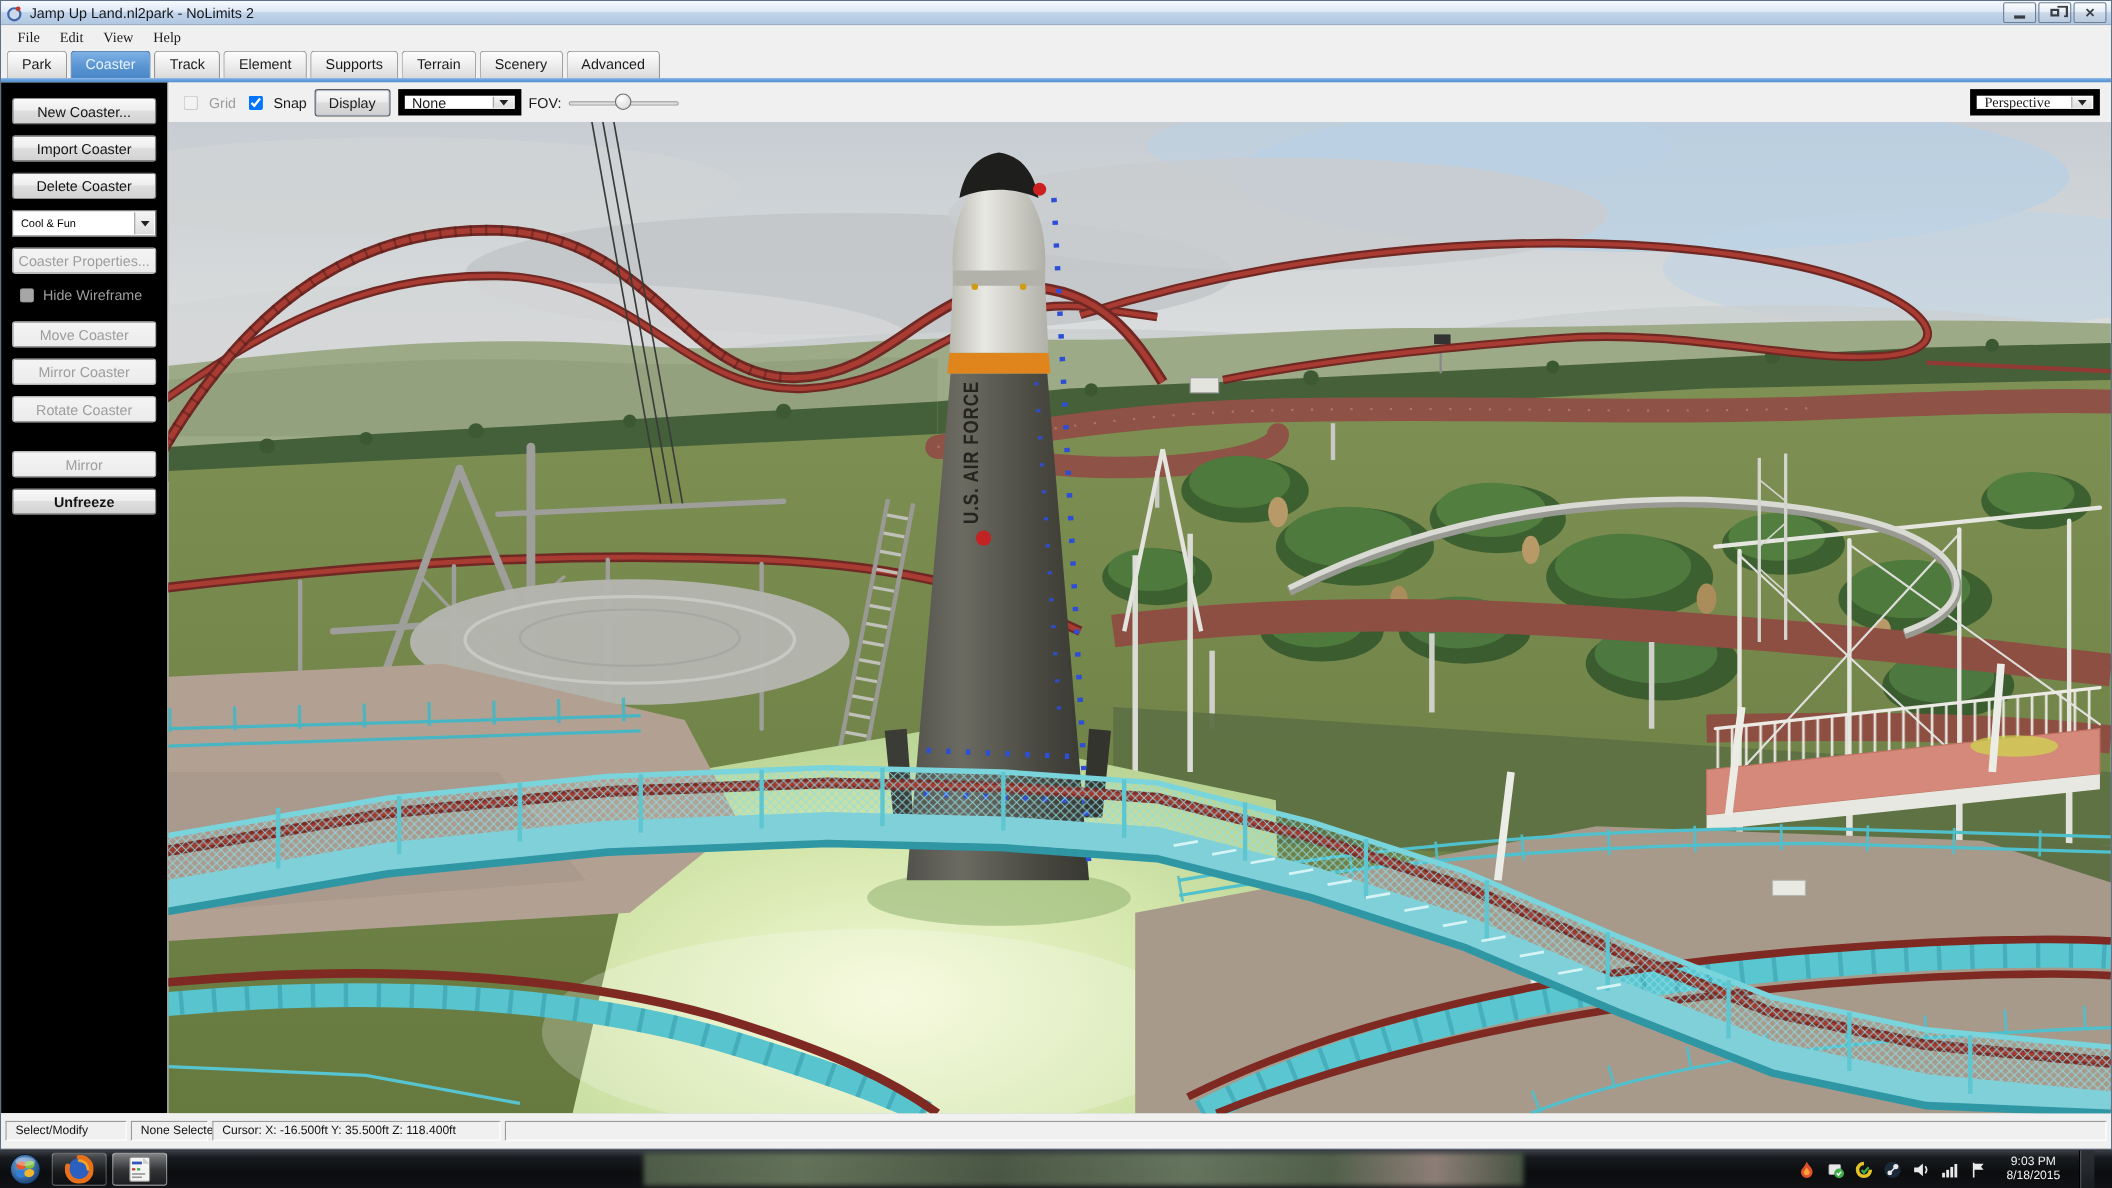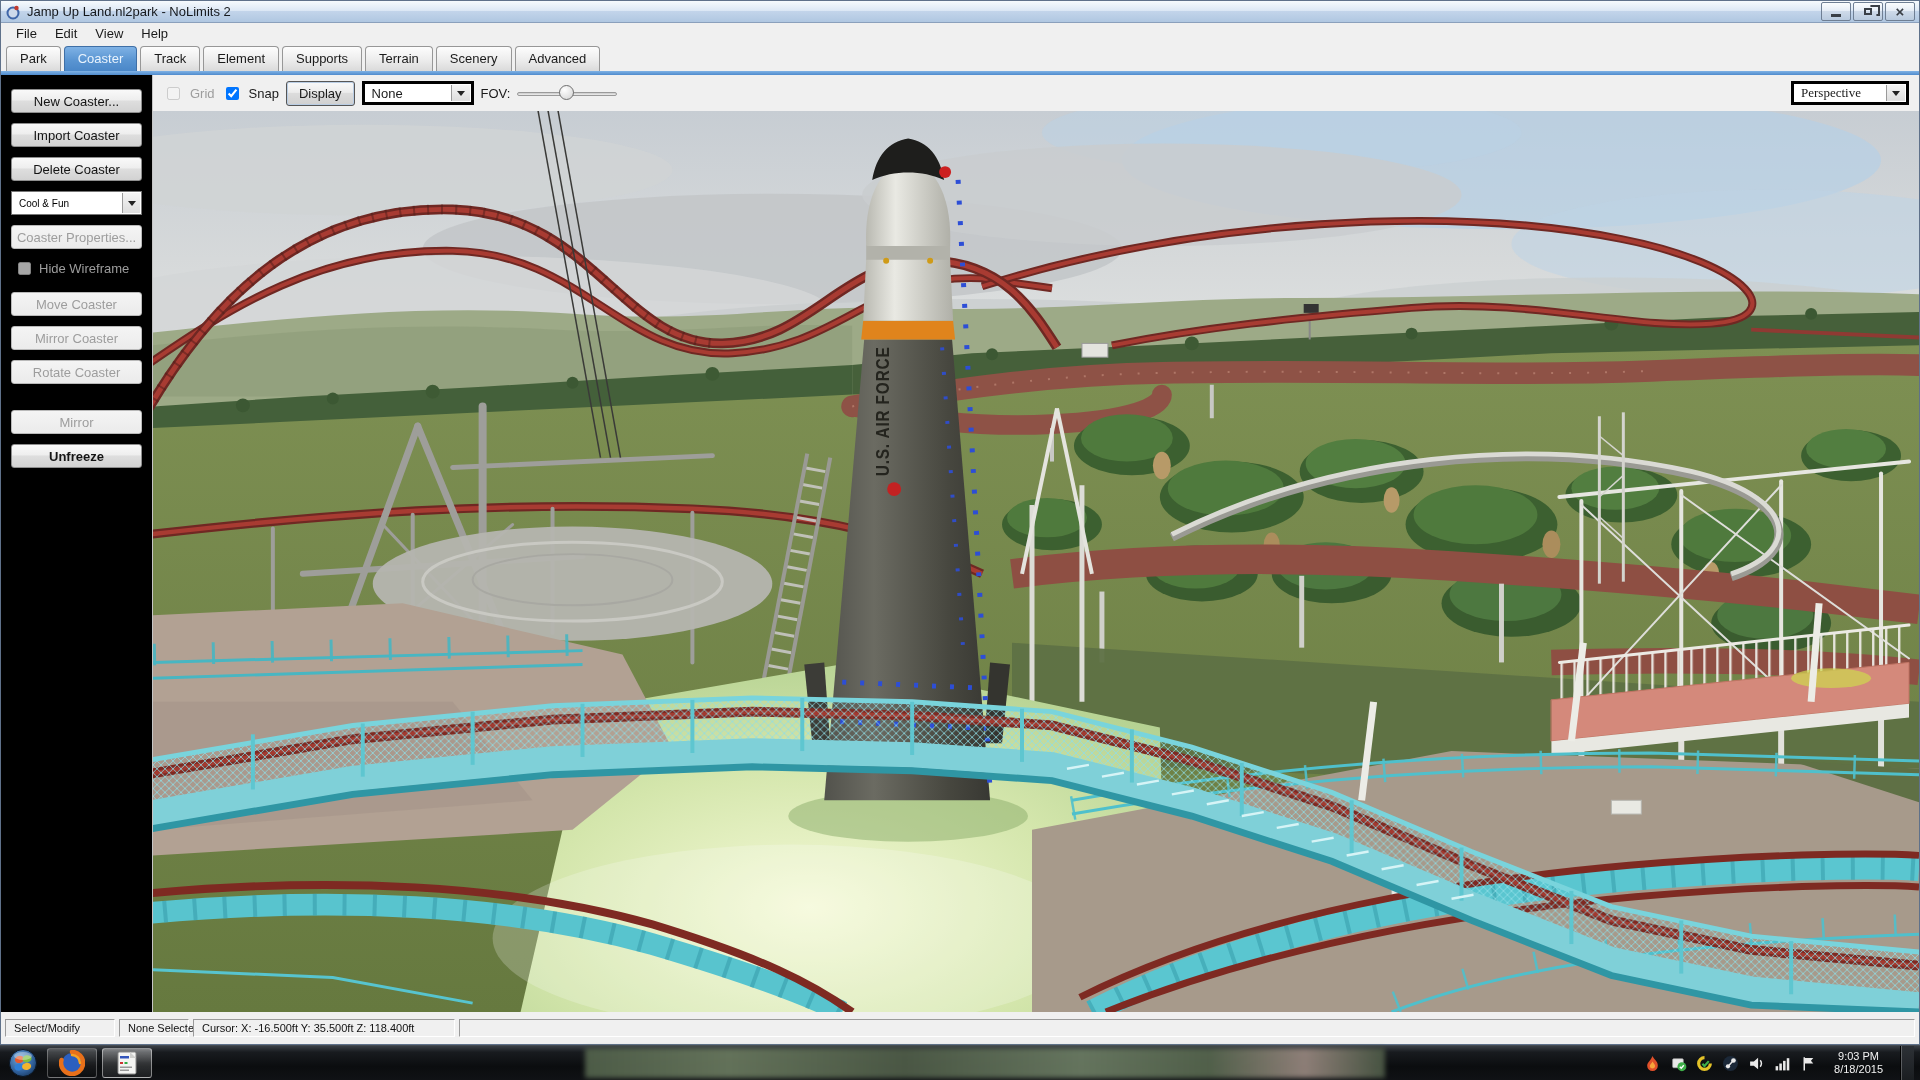--- a/index.html
+++ b/index.html
@@ -19,21 +19,21 @@
     background:linear-gradient(#fbfdfe,#e6edf6 45%,#cedaE9 50%,#b9cade);
     display:flex; align-items:center; justify-content:center; }
   .g-min { width:10px; height:3px; background:#3a3f46; margin-top:8px; }
   .g-rest { width:8px; height:7px; border:2px solid #3a3f46; position:relative; }
   .g-rest::before { content:""; position:absolute; left:2px; top:-5px; width:8px; height:7px;
     border:2px solid #3a3f46; background:transparent; clip-path:polygon(20% 0,100% 0,100% 100%,70% 100%,70% 40%,20% 40%); }
   .g-close { font-size:15px; font-weight:bold; color:#3a3f46; line-height:1; }
 
   .menubar { height:21px; flex:0 0 21px; display:flex; align-items:center; padding-left:6px;
     background:#f0f0f0; font-size:13px; color:#1a1a1a; }
-  .menu-item { padding:2px 9px; }
+  .menu-item { padding:2px 9px;font-family:Liberation Serif, serif; }
 
   .tabbar { height:27px; flex:0 0 27px; display:flex; align-items:flex-end; padding-left:5px; gap:3px;
     background:#f0f0f0; }
   .tab { padding:4px 13px 5px; font-size:13px; color:#1a1a1a; border:1px solid #979797; border-bottom:none;
     border-radius:4px 4px 0 0; background:linear-gradient(#fdfdfd,#ececec 55%,#dadada); }
   .tab.active { background:linear-gradient(#7fb2e5,#5a95d2 55%,#4a87c8); color:#e9f3fd;
     border-color:#3f6fa6; }
   .tab-accent { height:4px; flex:0 0 4px; background:linear-gradient(#7fb2e5,#4f8bcd); }
 
   .content { flex:1 1 auto; display:flex; min-height:0; }
@@ -56,21 +56,21 @@
   .check-row.disabled { color:#9d9d9d; }
   .gap-lg { height:16px; flex:0 0 16px; }
 
   .main { flex:1 1 auto; display:flex; flex-direction:column; min-width:0; }
   .vtoolbar { height:36px; flex:0 0 36px; display:flex; align-items:center; gap:7px; padding:0 10px;
     background:#f0f0f0; font-size:13px; color:#1a1a1a; }
   .vtoolbar .dim { color:#9d9d9d; }
   .tb-btn { height:25px; padding:0 12px; font-size:13px; border:1px solid #565656; border-radius:3px;
     background:linear-gradient(#f9f9f9,#ececec 45%,#dcdcdc 50%,#d0d0d0);
     box-shadow:inset 0 0 0 1px #b9cde4; display:flex; align-items:center; }
-  .tb-select { width:112px; height:24px; border:3px solid #000000; background:#fff; font-size:13px;
+  .tb-select { width:112px; height:24px; border:6px solid #000000; background:#fff; font-size:13px;
     display:flex; align-items:center; padding-left:7px; position:relative; }
   .tb-select .arrow-box { position:absolute; right:1px; top:1px; bottom:1px; width:19px;
     border-left:1px solid #9a9a9a; background:linear-gradient(#f4f4f4,#ddd);
     display:flex; align-items:center; justify-content:center; }
   .slider { position:relative; width:100px; height:16px; }
   .slider .groove { position:absolute; left:0; right:0; top:7px; height:4px; border:1px solid #9a9a9a;
     border-radius:2px; background:linear-gradient(#c9c9c9,#efefef); }
   .slider .handle { position:absolute; top:0; left:42%; width:15px; height:15px; border-radius:50%;
     border:1px solid #6f6f6f; background:radial-gradient(circle at 35% 30%,#ffffff,#d2d2d2); }
   .tb-spacer { flex:1 1 auto; }
@@ -92,21 +92,21 @@
     border-top:1px solid #454b52; display:flex; align-items:center; }
   .wallpaper-strip { position:absolute; left:585px; width:800px; top:2px; bottom:2px;
     background:linear-gradient(90deg,#54644d,#6c7c61 18%,#515f4a 40%,#6e7f66 62%,#586850 78%,#9b8a82 90%,#4c5a46);
     filter:blur(2.5px); opacity:.9; }
   .start-btn { width:38px; height:32px; display:flex; align-items:center; justify-content:center; margin-left:4px; z-index:2; }
   .task-btn { width:50px; height:30px; margin-left:5px; border:1px solid rgba(255,255,255,.28); border-radius:3px;
     background:linear-gradient(rgba(255,255,255,.22),rgba(255,255,255,.07) 50%,rgba(0,0,0,.12));
     display:flex; align-items:center; justify-content:center; z-index:2; }
   .task-btn.active { background:linear-gradient(rgba(255,255,255,.42),rgba(255,255,255,.16) 50%,rgba(255,255,255,.06));
     border-color:rgba(255,255,255,.45); }
-  .tray { margin-left:auto; display:flex; align-items:center; gap:9px; padding-right:6px; z-index:2; }
+  .tray { margin-left:auto; display:flex; align-items:center; gap:9px; padding-right:16px; z-index:2; }
   .tray svg { display:block; }
   .clock { text-align:center; color:#f2f2f2; font-size:11px; line-height:13px; padding:0 8px; }
   .show-desktop { width:14px; height:35px; border-left:1px solid #000; box-shadow:inset 1px 0 0 rgba(255,255,255,.25);
     background:linear-gradient(#2d3136,#1a1d20); }
 </style>
 </head>
 <body>
 
 <div class="window">
 

